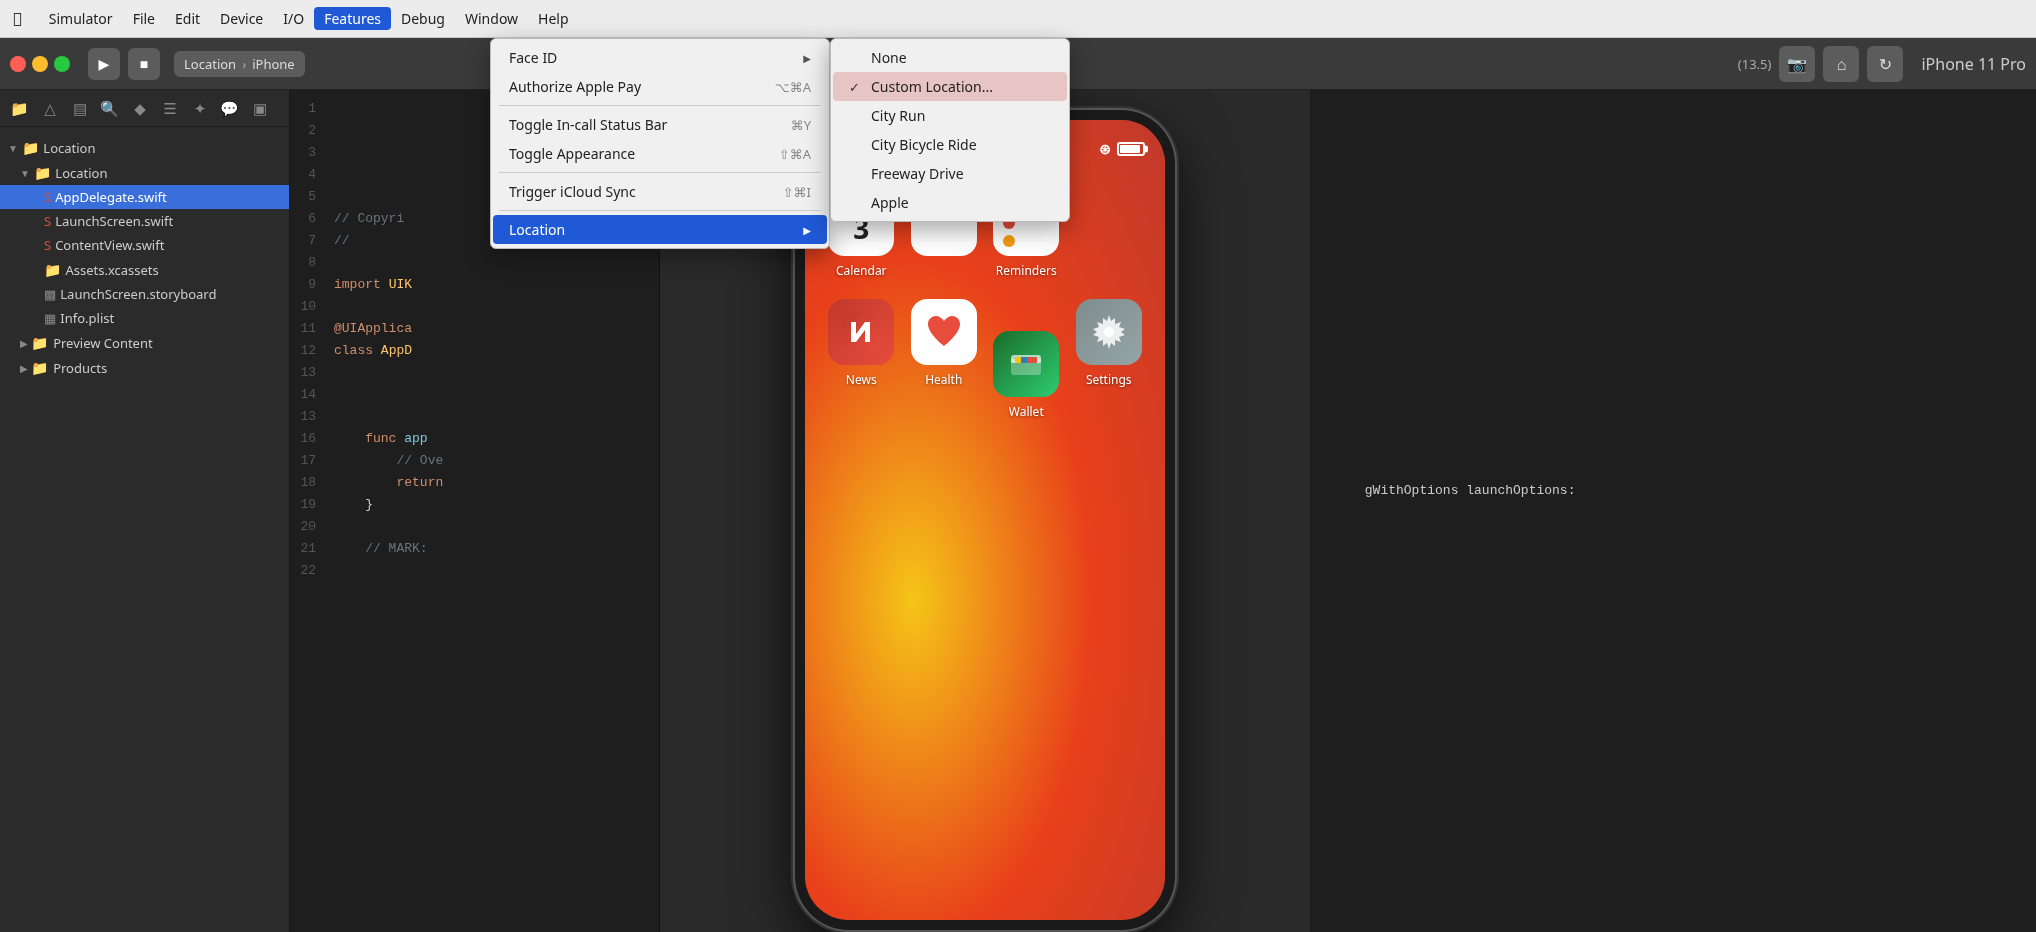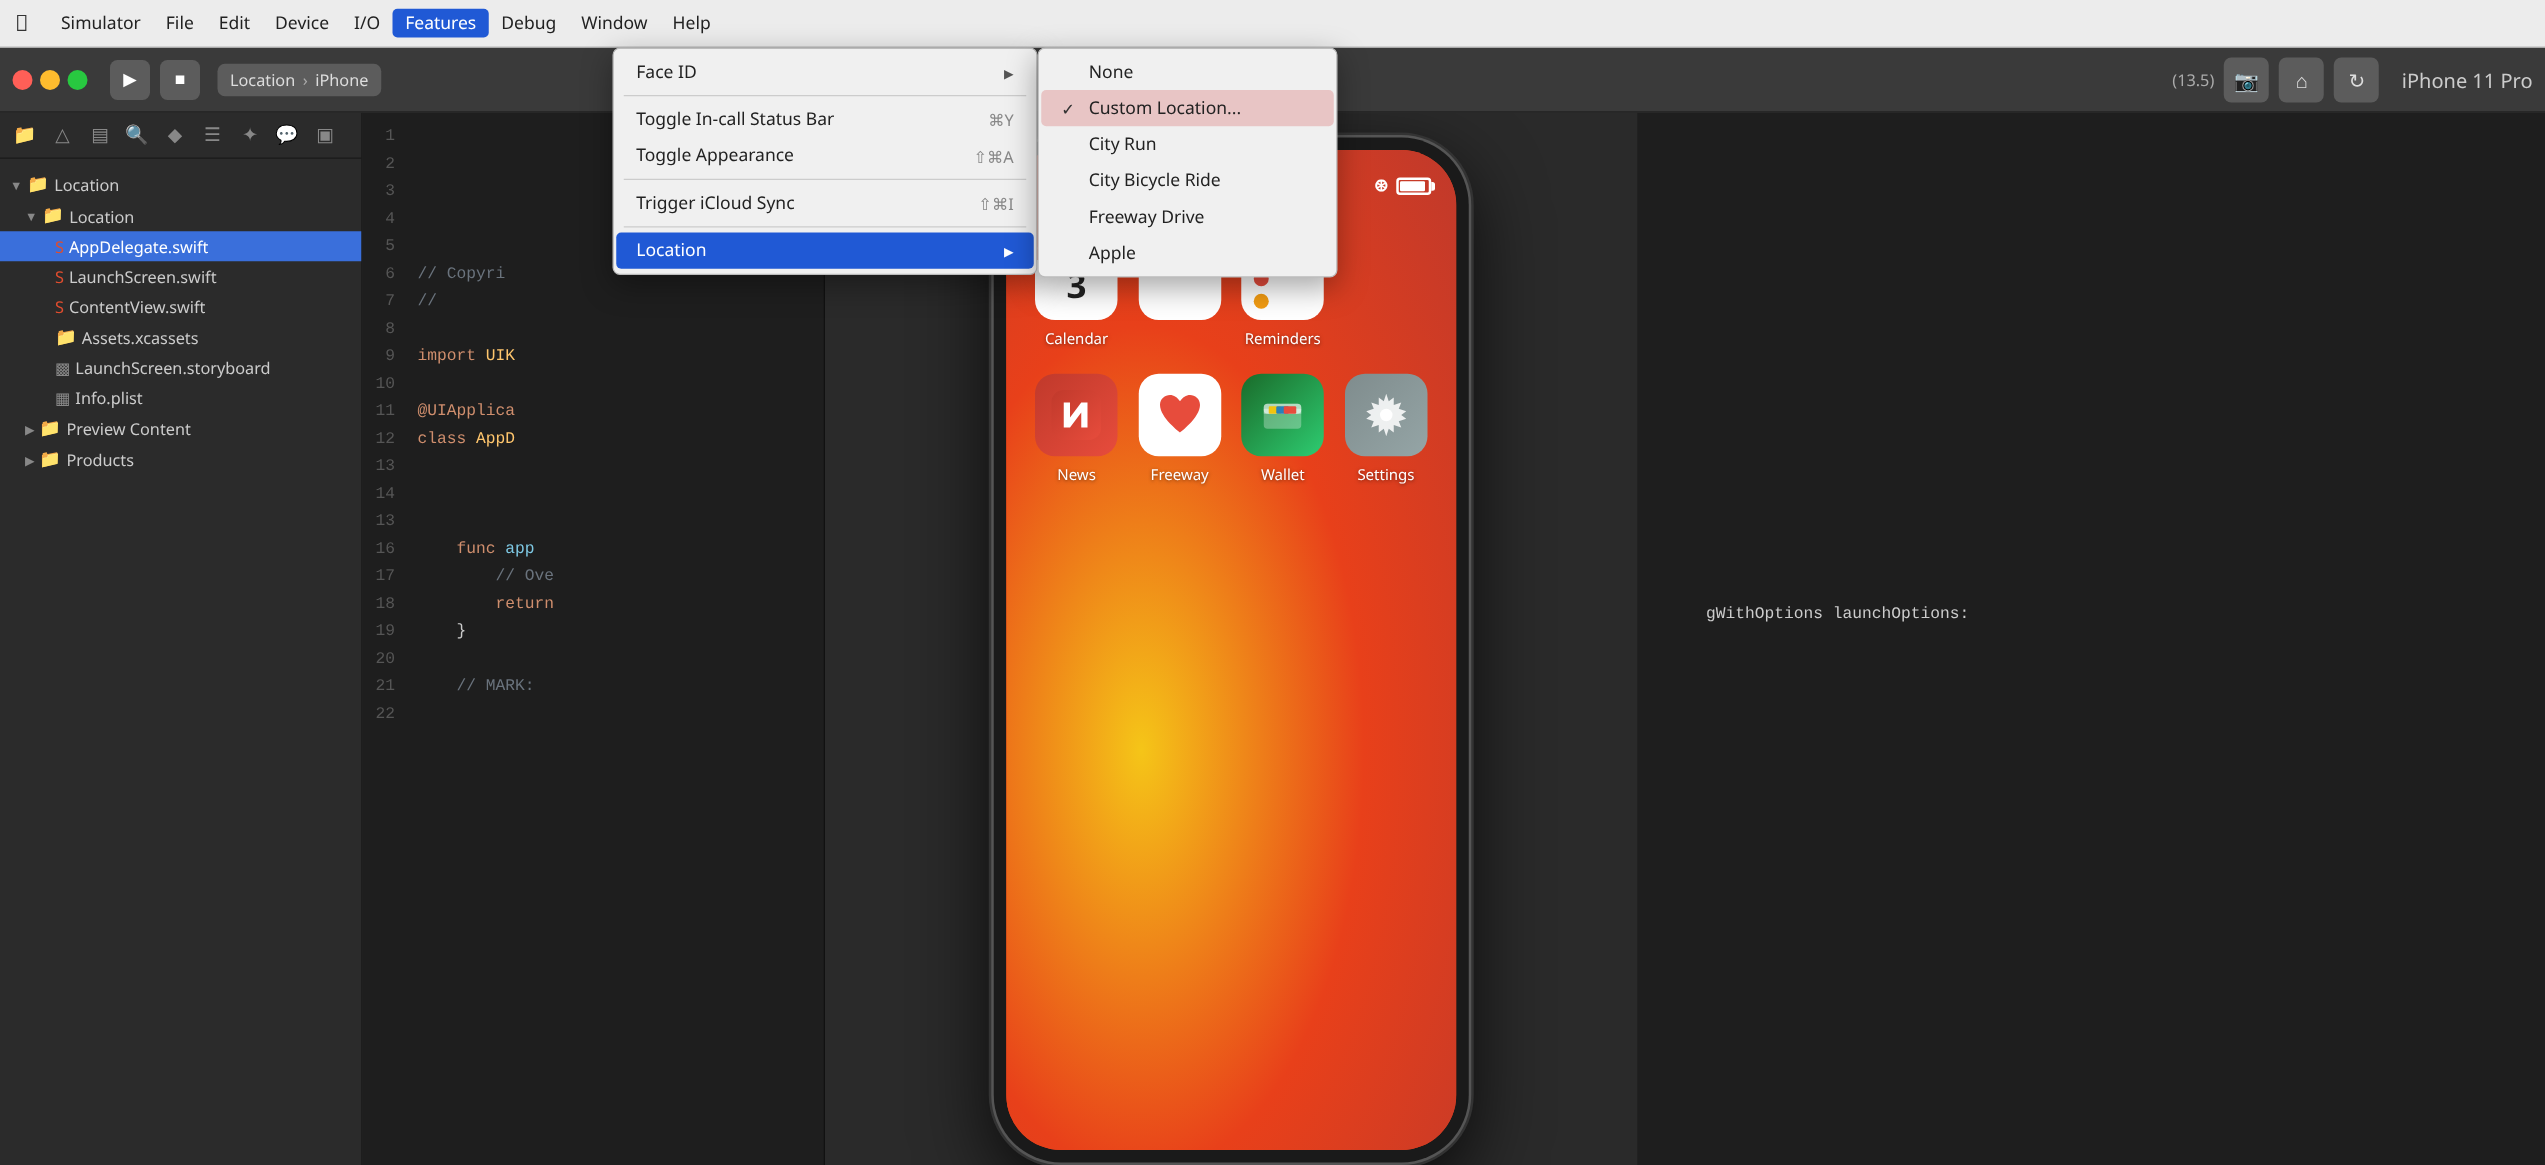--- a/index.html
+++ b/index.html
@@ -573,24 +573,24 @@
           </div>
           <span class="app-label">News</span>
         </div>
 
         <div class="app-item" style="grid-column:2/3;grid-row:2/3;">
           <div class="health-inner">
             <svg width="44" height="44" viewBox="0 0 44 44">
               <path d="M22 36 C22 36 6 24 6 14 C6 9 10 6 14 6 C17 6 20 8 22 11 C24 8 27 6 30 6 C34 6 38 9 38 14 C38 24 22 36 22 36Z" fill="#e74c3c"></path>
             </svg>
           </div>
-          <span class="app-label">Freeway</span>
-        </div>
-
-        <div class="app-item" style="grid-column:3/4;grid-row:2/3;">
+          <span class="app-label">Health</span>
+        </div>
+
+        <div class="app-item" style="grid-column:3/4;grid-row:2/3;margin-top:32px;">
           <div class="app-icon" style="background:linear-gradient(135deg,#1a6b2a,#2ecc71);border-radius:16px;display:flex;align-items:center;justify-content:center;">
             <svg width="38" height="38" viewBox="0 0 38 38">
               <rect x="4" y="10" width="30" height="20" rx="3" fill="#fff" opacity="0.3"></rect>
               <rect x="4" y="10" width="30" height="8" rx="3" fill="#fff" opacity="0.5"></rect>
               <rect x="4" y="14" width="30" height="4" fill="#fff" opacity="0.4"></rect>
 
               <rect x="8" y="12" width="10" height="6" rx="1" fill="#f1c40f"></rect>
               <rect x="14" y="12" width="10" height="6" rx="1" fill="#2980b9"></rect>
               <rect x="20" y="12" width="10" height="6" rx="1" fill="#e74c3c"></rect>
             </svg>
@@ -620,20 +620,24 @@
   </div>
 </div>
 
 <div id="features-menu">
 
   <div class="fm-item">
     <span>Face ID</span>
     <span class="fm-arrow">▶</span>
   </div>
 
+  <div class="fm-item">
+    <span>Authorize Apple Pay</span>
+    <span class="fm-shortcut">⌥⌘A</span>
+  </div>
   <div class="fm-separator"></div>
 
   <div class="fm-item">
     <span>Toggle In-call Status Bar</span>
     <span class="fm-shortcut">⌘Y</span>
   </div>
 
   <div class="fm-item">
     <span>Toggle Appearance</span>
     <span class="fm-shortcut">⇧⌘A</span>

